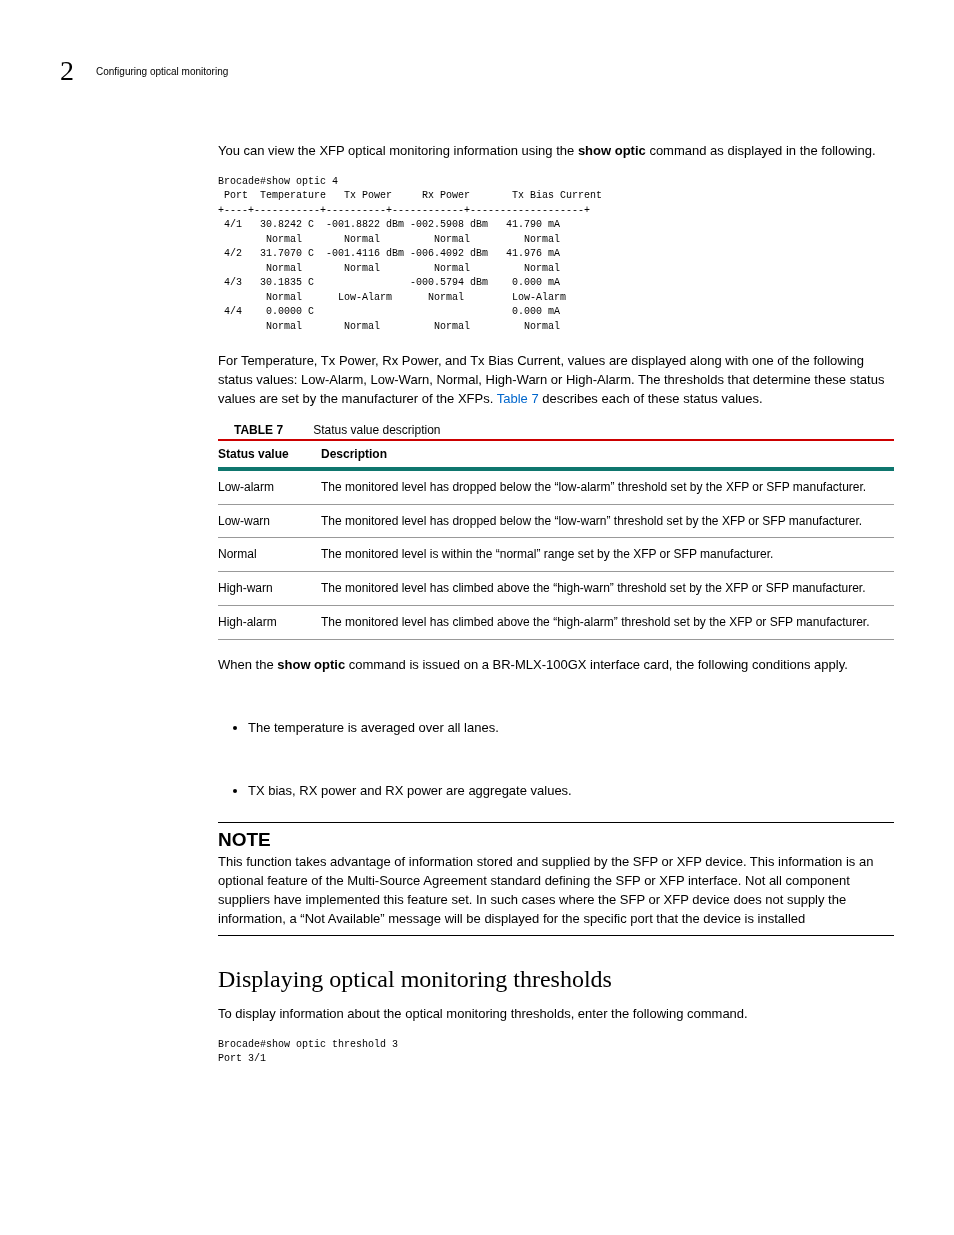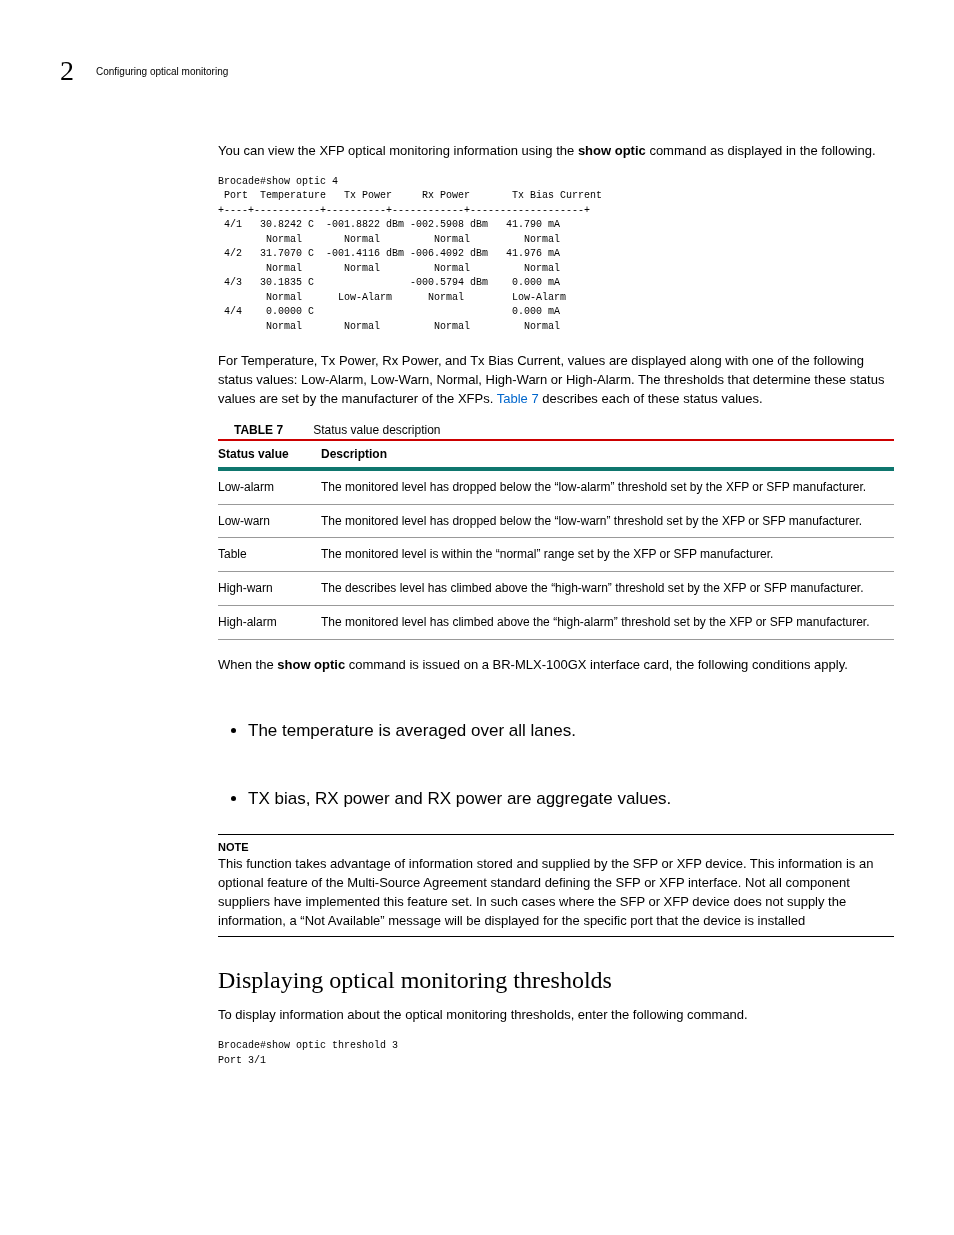--- a/index.html
+++ b/index.html
@@ -82,36 +82,36 @@
   table.status-table td.col1 {
     width: 95px;
     white-space: nowrap;
   }
   .bullets {
     list-style: disc;
     padding-left: 30px;
     margin: 4px 0 22px 0;
   }
   .bullets li {
-    font-size: 17px;
+    font-size: 13px;
     line-height: 1.45;
     margin-bottom: 6px;
     margin-top: 44px;
   }
   .note-rule-top {
     border-top: 1px solid #000;
     margin: 20px 0 6px 0;
   }
   .note-rule-bottom {
     border-top: 1px solid #000;
     margin: 6px 0 30px 0;
   }
   .note-label {
     font-weight: bold;
-    font-size: 11px;
+    font-size: 19px;
     margin-bottom: 2px;
   }
   h2.section-h {
     font-family: Georgia, "Times New Roman", serif;
     font-weight: normal;
     font-size: 24px;
     margin: 26px 0 12px 0;
   }
 </style>
 </head>
@@ -159,26 +159,26 @@
       <tbody>
         <tr>
           <td class="col1">Low-alarm</td>
           <td>The monitored level has dropped below the “low-alarm” threshold set by the XFP or SFP manufacturer.</td>
         </tr>
         <tr>
           <td class="col1">Low-warn</td>
           <td>The monitored level has dropped below the “low-warn” threshold set by the XFP or SFP manufacturer.</td>
         </tr>
         <tr>
-          <td class="col1">Table</td>
+          <td class="col1">Normal</td>
           <td>The monitored level is within the “normal” range set by the XFP or SFP manufacturer.</td>
         </tr>
         <tr>
           <td class="col1">High-warn</td>
-          <td>The describes level has climbed above the “high-warn” threshold set by the XFP or SFP manufacturer.</td>
+          <td>The monitored level has climbed above the “high-warn” threshold set by the XFP or SFP manufacturer.</td>
         </tr>
         <tr>
           <td class="col1">High-alarm</td>
           <td>The monitored level has climbed above the “high-alarm” threshold set by the XFP or SFP manufacturer.</td>
         </tr>
       </tbody>
     </table>
 
     <p class="body" style="margin-top:16px;">
       <span>When the </span><span class="cmd-inline">show optic</span><span> command is issued on a BR-MLX-100GX interface card, the following conditions apply.</span>

